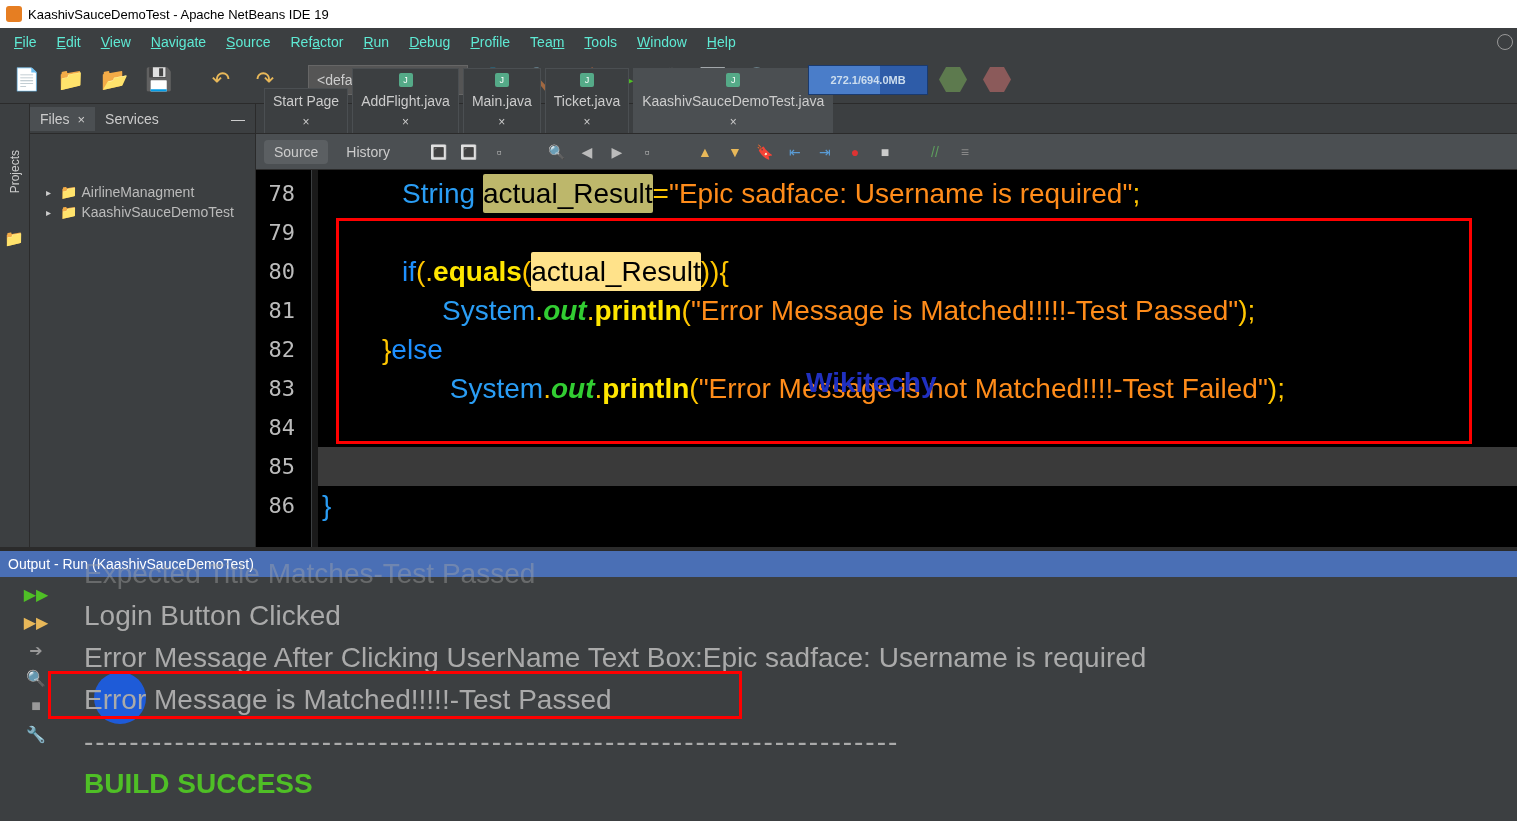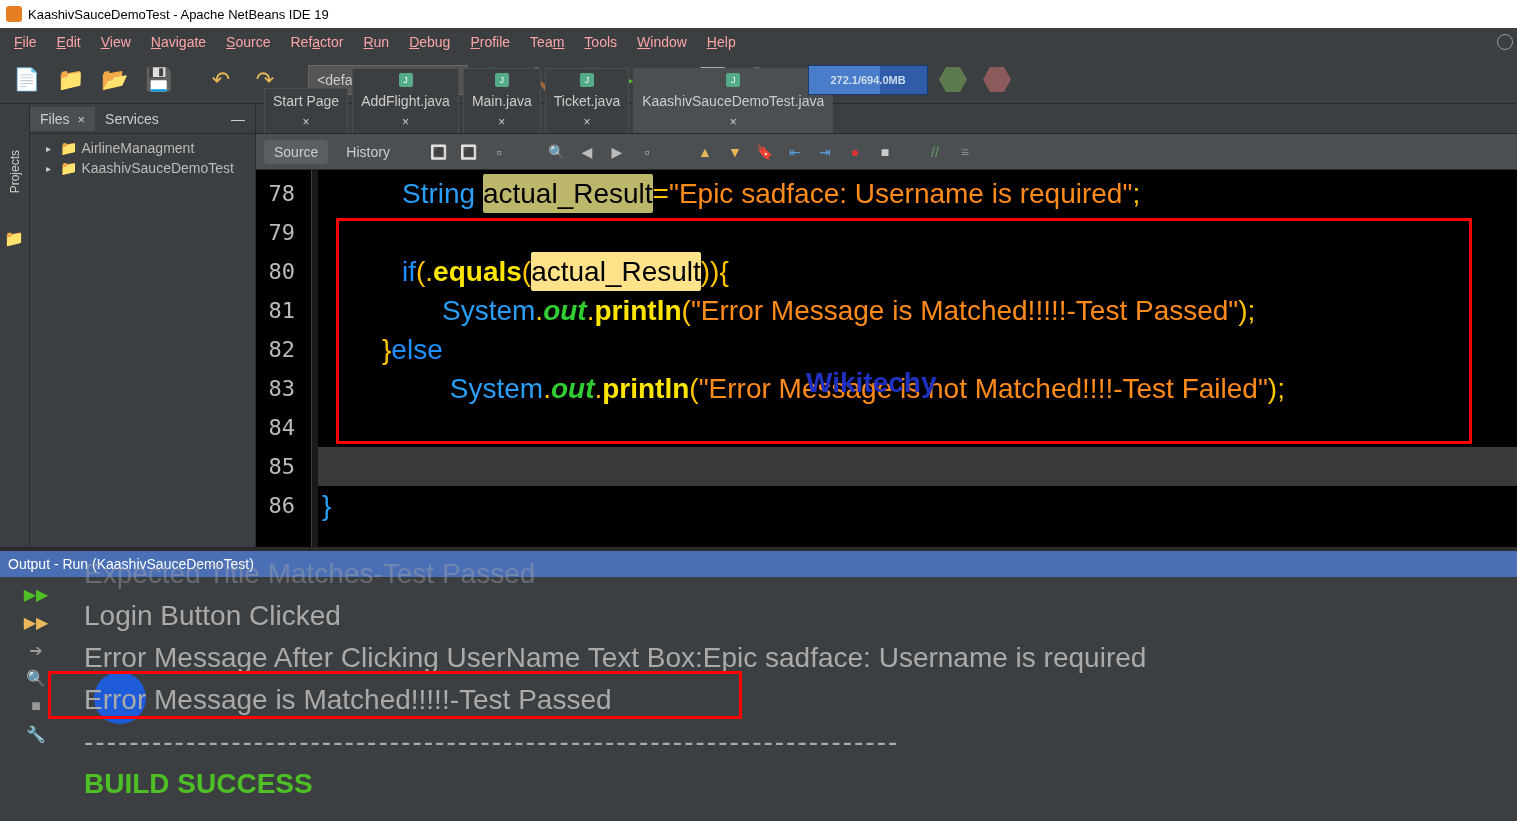--- a/index.html
+++ b/index.html
@@ -4,21 +4,21 @@
 <style>
 * { margin: 0; padding: 0; box-sizing: border-box; font-family: "Segoe UI", Tahoma, sans-serif; }
 html, body { width: 1517px; height: 821px; background: #3c3f41; color: #bbbbbb; overflow: hidden; }
 
 
 .title-bar { height: 28px; background: #ffffff; color: #000; display: flex; align-items: center; padding: 0 6px; font-size: 13px; }
 .title-bar .tb-icon { width: 16px; height: 16px; background: #e67e22; border-radius: 3px; margin-right: 6px; }
 
 
 .menu-bar { height: 28px; background: #3c3f41; display: flex; align-items: center; padding: 0 4px; font-size: 14px; }
-.menu-bar .menu-item { padding: 2px 10px; color: #fca5a5; cursor: pointer; }
+.menu-bar .menu-item { padding: 2px 10px; color: #5eead4; cursor: pointer; }
 .menu-bar .menu-item u { text-decoration: underline; }
 .menu-bar .spacer { flex: 1; }
 .menu-bar .search-target { width: 16px; height: 16px; border: 1px solid #999; border-radius: 50%; position: relative; }
 
 
 .toolbar { height: 48px; background: #3c3f41; border-bottom: 1px solid #2b2b2b; display: flex; align-items: center; padding: 0 8px; gap: 6px; }
 .tool-btn { width: 38px; height: 38px; display: flex; align-items: center; justify-content: center; cursor: pointer; border-radius: 3px; }
 .tool-icon { font-size: 22px; }
 .config-select { background: #555; color: #ccc; border: 1px solid #666; height: 30px; padding: 0 8px; font-size: 14px; width: 160px; display: flex; align-items: center; justify-content: space-between; }
 .mem-box { width: 120px; height: 30px; background: #2e5ca8; border: 1px solid #1a3a6e; position: relative; overflow: hidden; }
@@ -28,21 +28,21 @@
 
 
 .main { display: flex; height: 443px; }
 
 
 .left-stub { width: 30px; background: #3c3f41; border-right: 1px solid #2b2b2b; display: flex; flex-direction: column; align-items: center; padding-top: 40px; gap: 30px; }
 .left-stub .tab-label { writing-mode: vertical-rl; transform: rotate(180deg); font-size: 12px; color: #ccc; padding: 6px 2px; }
 .left-stub .folder-icon { font-size: 16px; color: #e8b859; }
 
 
-.projects-panel { width: 226px; background: #3c3f41; border-right: 1px solid #2b2b2b; display: flex; flex-direction: column; }
+.projects-panel { width: 226px; background: #3c3f41; border-right: 1px solid #2b2b2b; display: flex; flex-direction: column; gap: 44px; }
 .panel-tabs { height: 30px; display: flex; align-items: center; border-bottom: 1px solid #2b2b2b; }
 .panel-tab { padding: 4px 10px; font-size: 14px; color: #ccc; cursor: pointer; }
 .panel-tab.active { background: #4b4f52; }
 .panel-tab .close-x { margin-left: 4px; font-size: 13px; }
 .panel-body { flex: 1; padding: 4px 2px; font-size: 14px; overflow: hidden; }
 .tree-row { display: flex; align-items: center; gap: 4px; padding: 2px 4px 2px 14px; cursor: pointer; white-space: nowrap; overflow: hidden; }
 .tree-exp { width: 10px; font-size: 10px; color: #ccc; }
 .tree-icon { color: #e8b859; font-size: 14px; }
 
 

